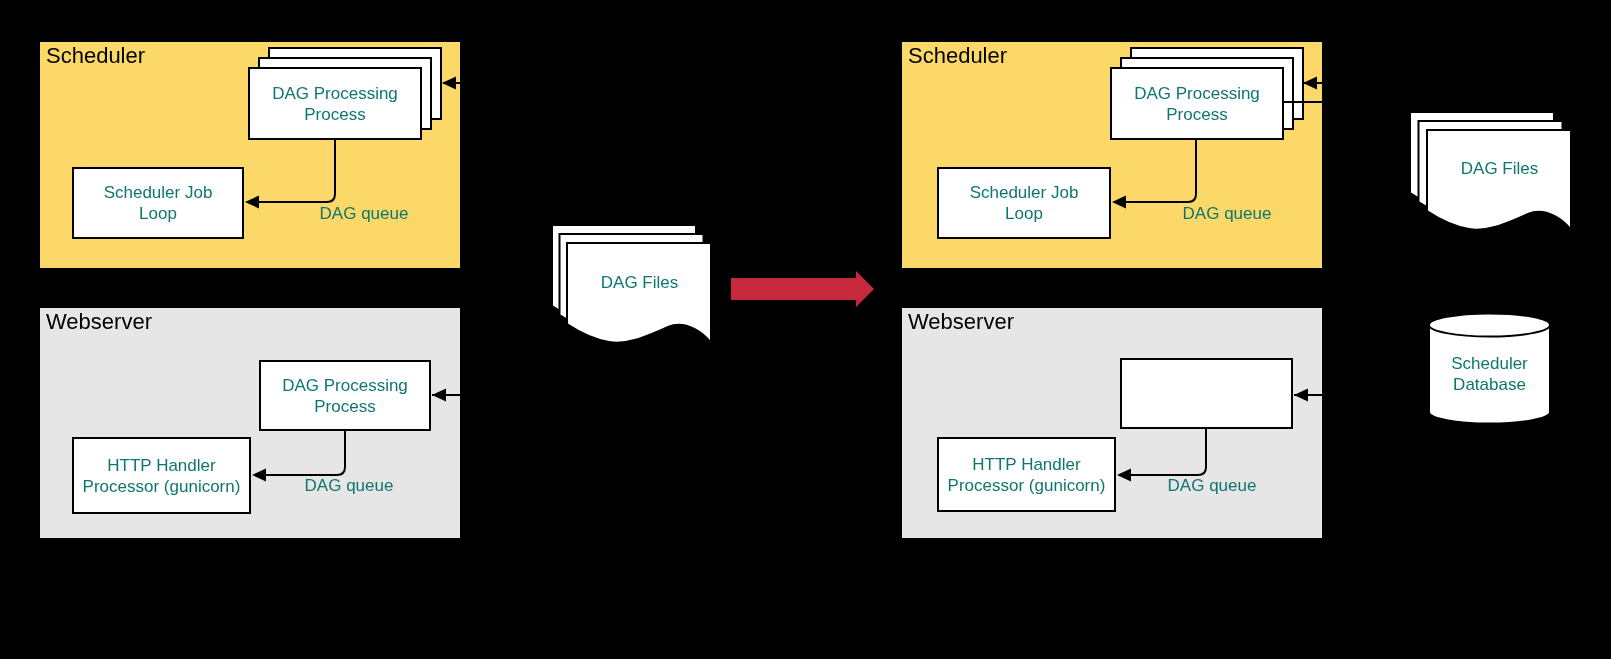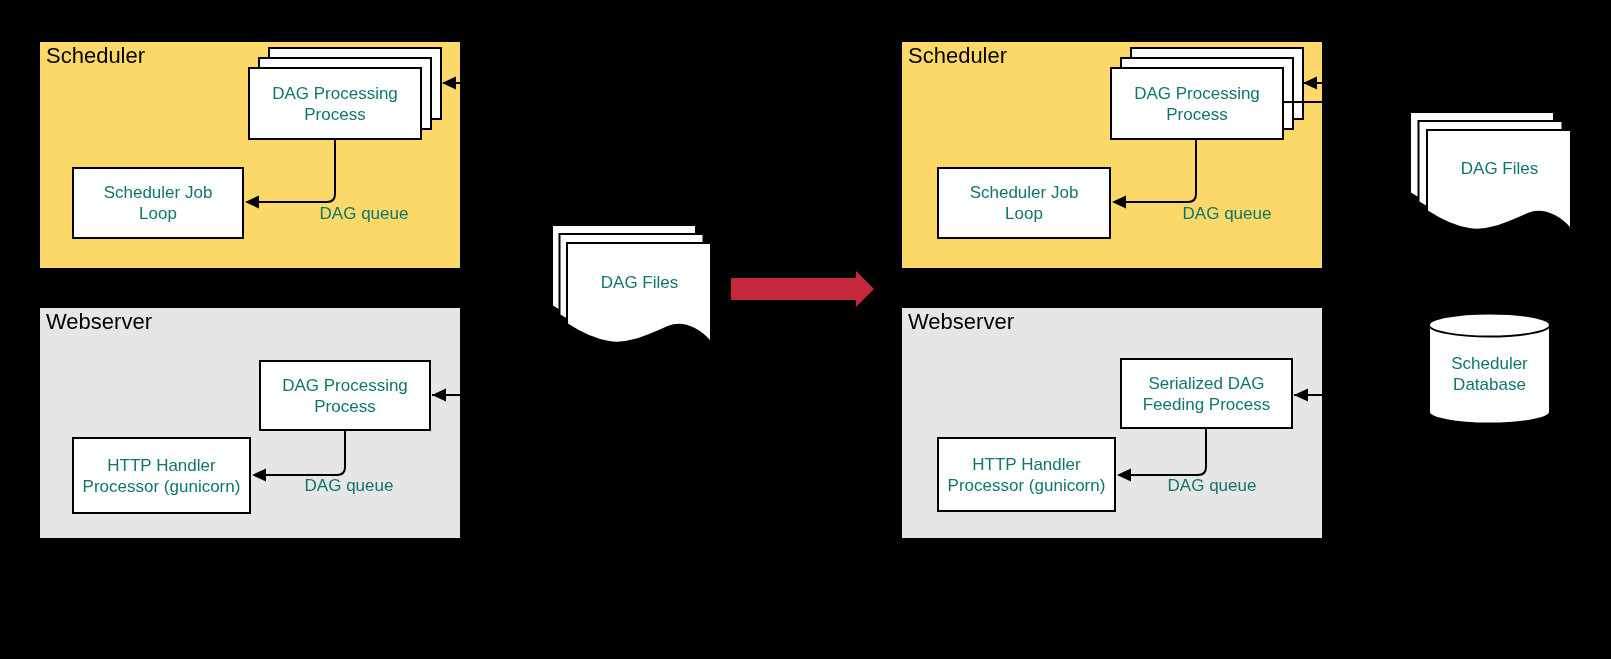--- a/index.html
+++ b/index.html
@@ -100,22 +100,20 @@
 <div class="lbl" style="left:567px;top:271px;width:145px;height:22px;">DAG Files</div>
 
 <div class="title" style="left:908px;top:46px;">Scheduler</div>
 <div class="lbl" style="left:1111px;top:68px;width:172px;height:71px;">DAG Processing
 Process</div>
 <div class="lbl" style="left:938px;top:168px;width:172px;height:70px;">Scheduler Job
 Loop</div>
 <div class="lbl" style="left:1179px;top:202px;width:96px;height:22px;">DAG queue</div>
 
 <div class="title" style="left:908px;top:312px;">Webserver</div>
-<div class="lbl" style="left:1121px;top:359px;width:171px;height:69px;">Serialized DAG
-Feeding Process</div>
 <div class="lbl" style="left:938px;top:438px;width:177px;height:73px;">HTTP Handler
 Processor (gunicorn)</div>
 <div class="lbl" style="left:1164px;top:474px;width:96px;height:22px;">DAG queue</div>
 
 <div class="lbl" style="left:1427px;top:157px;width:145px;height:22px;">DAG Files</div>
 <div class="lbl" style="left:1429px;top:352px;width:121px;height:44px;">Scheduler
 Database</div>
 
 </div>
 

